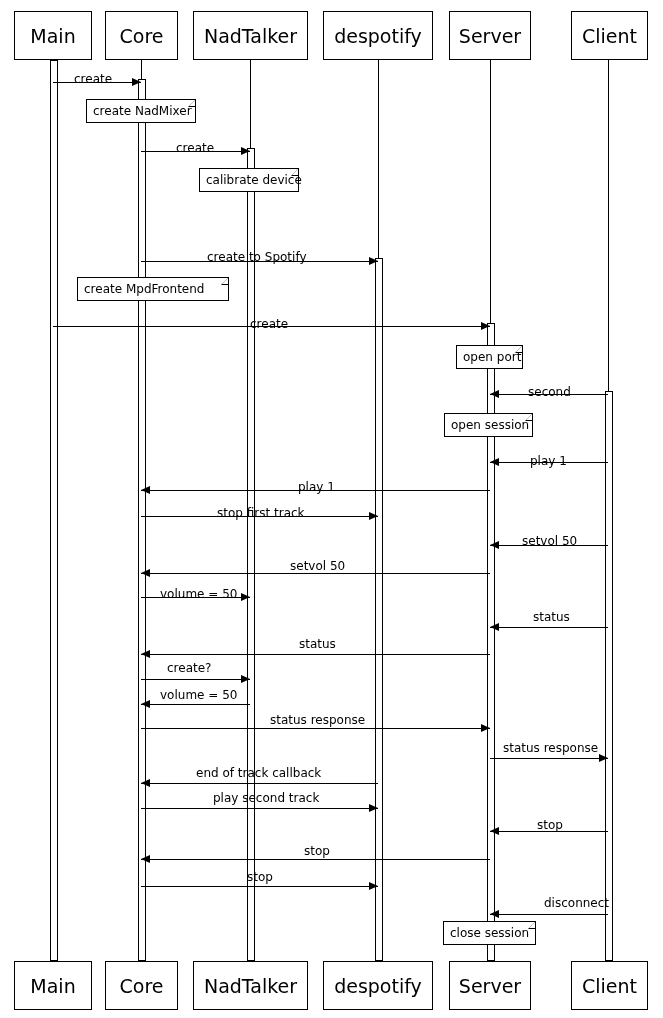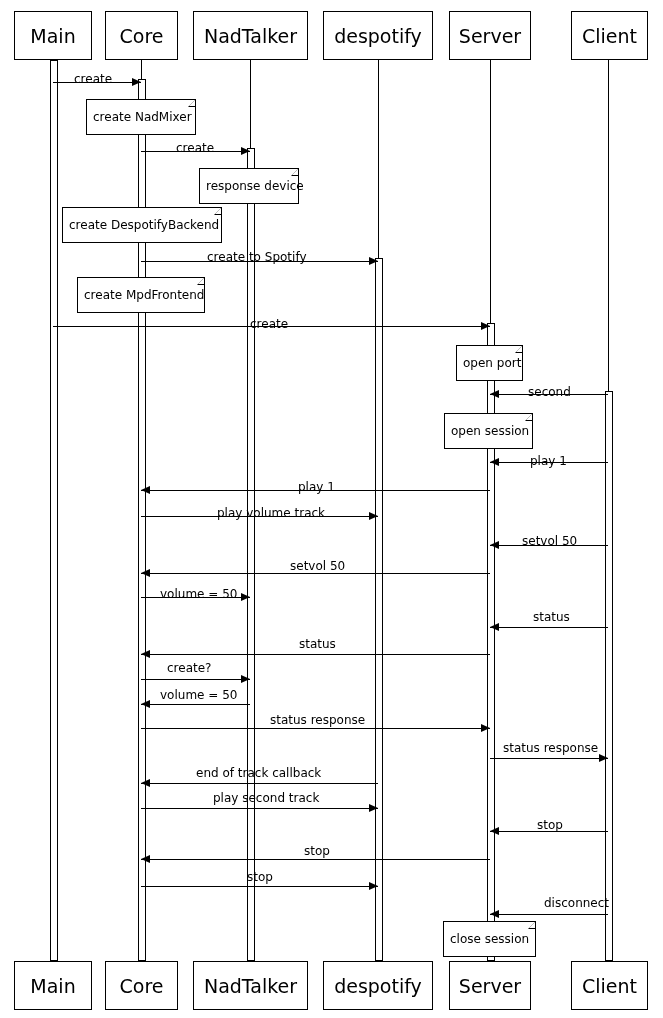--- a/index.html
+++ b/index.html
@@ -69,21 +69,21 @@
     border-bottom: 4px solid transparent;
     border-right: 9px solid #000000;
   }
   .note {
     position: absolute;
     box-sizing: border-box;
     border: 1px solid #000000;
     background: #ffffff;
     font-size: 12px;
     color: #000000;
-    padding: 9px 6px;
+    padding: 3px 6px;
     white-space: nowrap;
     font-family: "DejaVu Sans", sans-serif;
     line-height: 16px;
   }
   .note-fold {
     position: absolute;
     right: 0;
     top: 0;
     width: 0;
     height: 0;
@@ -169,21 +169,21 @@
     <div class="arrow-head arrow-left" style="top: 390px; left: 490px;"></div>
     <div class="msg-label" style="left: 528px; top: 385px;">second</div>
     <div class="msg-line" style="left: 490px; top: 462px; width: 118px;"></div>
     <div class="arrow-head arrow-left" style="top: 458px; left: 490px;"></div>
     <div class="msg-label" style="left: 530px; top: 454px;">play 1</div>
     <div class="msg-line" style="left: 141px; top: 490px; width: 349px;"></div>
     <div class="arrow-head arrow-left" style="top: 486px; left: 141px;"></div>
     <div class="msg-label" style="left: 298px; top: 480px;">play 1</div>
     <div class="msg-line" style="left: 141px; top: 516px; width: 237px;"></div>
     <div class="arrow-head arrow-right" style="top: 512px; left: 369px;"></div>
-    <div class="msg-label" style="left: 217px; top: 506px;">play volume track</div>
+    <div class="msg-label" style="left: 217px; top: 506px;">stop first track</div>
     <div class="msg-line" style="left: 490px; top: 545px; width: 118px;"></div>
     <div class="arrow-head arrow-left" style="top: 541px; left: 490px;"></div>
     <div class="msg-label" style="left: 522px; top: 534px;">setvol 50</div>
     <div class="msg-line" style="left: 141px; top: 573px; width: 349px;"></div>
     <div class="arrow-head arrow-left" style="top: 569px; left: 141px;"></div>
     <div class="msg-label" style="left: 290px; top: 559px;">setvol 50</div>
     <div class="msg-line" style="left: 141px; top: 597px; width: 109px;"></div>
     <div class="arrow-head arrow-right" style="top: 593px; left: 241px;"></div>
     <div class="msg-label" style="left: 160px; top: 587px;">volume = 50</div>
     <div class="msg-line" style="left: 490px; top: 627px; width: 118px;"></div>
@@ -216,19 +216,18 @@
     <div class="msg-line" style="left: 141px; top: 859px; width: 349px;"></div>
     <div class="arrow-head arrow-left" style="top: 855px; left: 141px;"></div>
     <div class="msg-label" style="left: 304px; top: 844px;">stop</div>
     <div class="msg-line" style="left: 141px; top: 886px; width: 237px;"></div>
     <div class="arrow-head arrow-right" style="top: 882px; left: 369px;"></div>
     <div class="msg-label" style="left: 247px; top: 870px;">stop</div>
     <div class="msg-line" style="left: 490px; top: 914px; width: 118px;"></div>
     <div class="arrow-head arrow-left" style="top: 910px; left: 490px;"></div>
     <div class="msg-label" style="left: 544px; top: 896px;">disconnect</div>
     <div class="note" style="left: 86px; top: 99px; width: 110px;"><div class="note-fold"></div><div class="note-fold-inner"></div><span>create NadMixer</span></div>
-    <div class="note" style="left: 199px; top: 168px; width: 100px;"><div class="note-fold"></div><div class="note-fold-inner"></div><span>response device</span></div>
-    <div class="note" style="left: 62px; top: 207px; width: 160px;"><div class="note-fold"></div><div class="note-fold-inner"></div><span>create DespotifyBackend</span></div>
-    <div class="note" style="left: 77px; top: 277px; width: 128px;"><div class="note-fold"></div><div class="note-fold-inner"></div><span>create MpdFrontend</span></div>
+    <div class="note" style="left: 199px; top: 168px; width: 100px;"><div class="note-fold"></div><div class="note-fold-inner"></div><span>calibrate device</span></div>
+    <div class="note" style="left: 77px; top: 277px; width: 152px;"><div class="note-fold"></div><div class="note-fold-inner"></div><span>create MpdFrontend</span></div>
     <div class="note" style="left: 456px; top: 345px; width: 67px;"><div class="note-fold"></div><div class="note-fold-inner"></div><span>open port</span></div>
     <div class="note" style="left: 444px; top: 413px; width: 89px;"><div class="note-fold"></div><div class="note-fold-inner"></div><span>open session</span></div>
     <div class="note" style="left: 443px; top: 921px; width: 93px;"><div class="note-fold"></div><div class="note-fold-inner"></div><span>close session</span></div>
   </div>
 
 </body></html>

